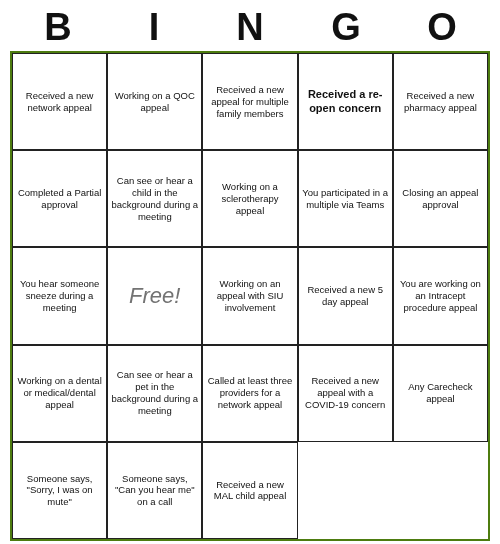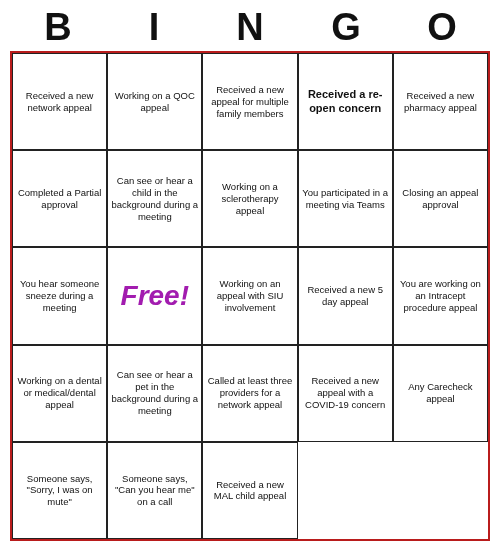--- a/index.html
+++ b/index.html
@@ -24,42 +24,42 @@
       font-size: 38px;
       font-weight: bold;
       color: #111;
       width: 88px;
       text-align: center;
     }
     .bingo-grid {
       display: grid;
       grid-template-columns: repeat(5, 1fr);
       grid-template-rows: repeat(5, 1fr);
-      border: 2px solid #b91c1c;
+      border: 2px solid #4d7c0f;
       width: 480px;
       height: 490px;
     }
     .bingo-cell {
       border: 1.5px solid #222;
       display: flex;
       align-items: center;
       justify-content: center;
       text-align: center;
       font-size: 9.5px;
       font-weight: 500;
       color: #111;
       padding: 2px 3px;
       line-height: 1.25;
       background: #fff;
     }
     .bingo-cell.free {
-      font-size: 28px;
-      font-weight: bold;
+      font-size: 22px;
+      font-weight: normal;
       font-style: italic;
-      color: #a21caf;
+      color: #737373;
     }
   </style>
 </head>
 <body>
 
 <div class="bingo-title">
   <span class="bingo-letter">B</span>
   <span class="bingo-letter">I</span>
   <span class="bingo-letter">N</span>
   <span class="bingo-letter">G</span>
@@ -68,21 +68,21 @@
 
 <div class="bingo-grid" id="grid">
 <div class="bingo-cell">Received a new network appeal</div>
     <div class="bingo-cell">Working on a QOC appeal</div>
     <div class="bingo-cell">Received a new appeal for multiple family members</div>
     <div class="bingo-cell" style="font-weight: bold; font-size: 11px;">Received a re-open concern</div>
     <div class="bingo-cell">Received a new pharmacy appeal</div>
     <div class="bingo-cell">Completed a Partial approval</div>
     <div class="bingo-cell">Can see or hear a child in the background during a meeting</div>
     <div class="bingo-cell">Working on a sclerotherapy appeal</div>
-    <div class="bingo-cell">You participated in a meeting via Teams</div>
+    <div class="bingo-cell">You participated in a multiple via Teams</div>
     <div class="bingo-cell">Closing an appeal approval</div>
     <div class="bingo-cell">You hear someone sneeze during a meeting</div>
     <div class="bingo-cell free">Free!</div>
     <div class="bingo-cell">Working on an appeal with SIU involvement</div>
     <div class="bingo-cell">Received a new 5 day appeal</div>
     <div class="bingo-cell">You are working on an Intracept procedure appeal</div>
     <div class="bingo-cell">Working on a dental or medical/dental appeal</div>
     <div class="bingo-cell">Can see or hear a pet in the background during a meeting</div>
     <div class="bingo-cell">Called at least three providers for a network appeal</div>
     <div class="bingo-cell">Received a new appeal with a COVID-19 concern</div>

